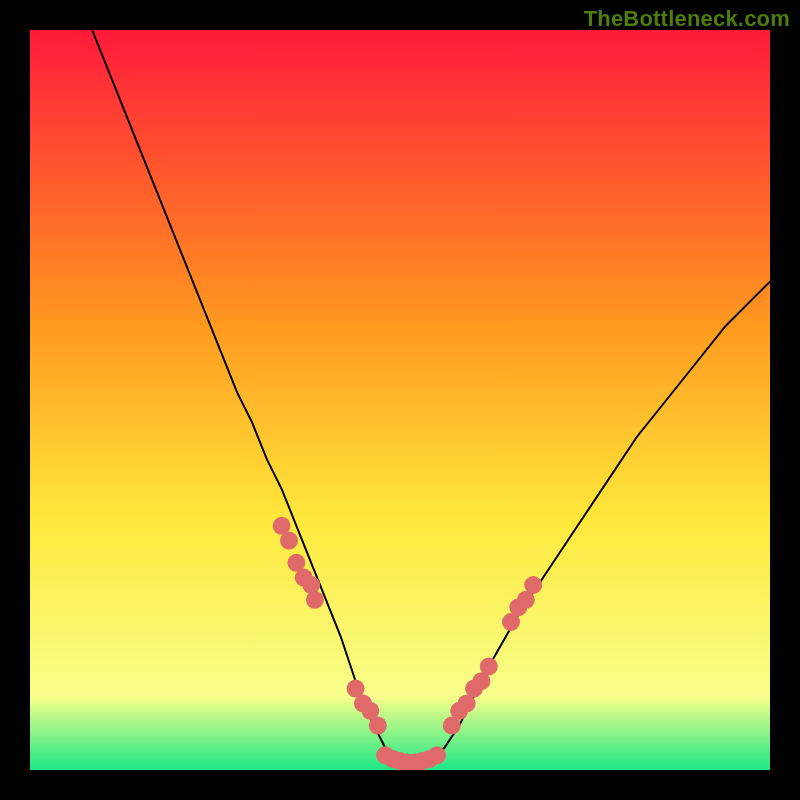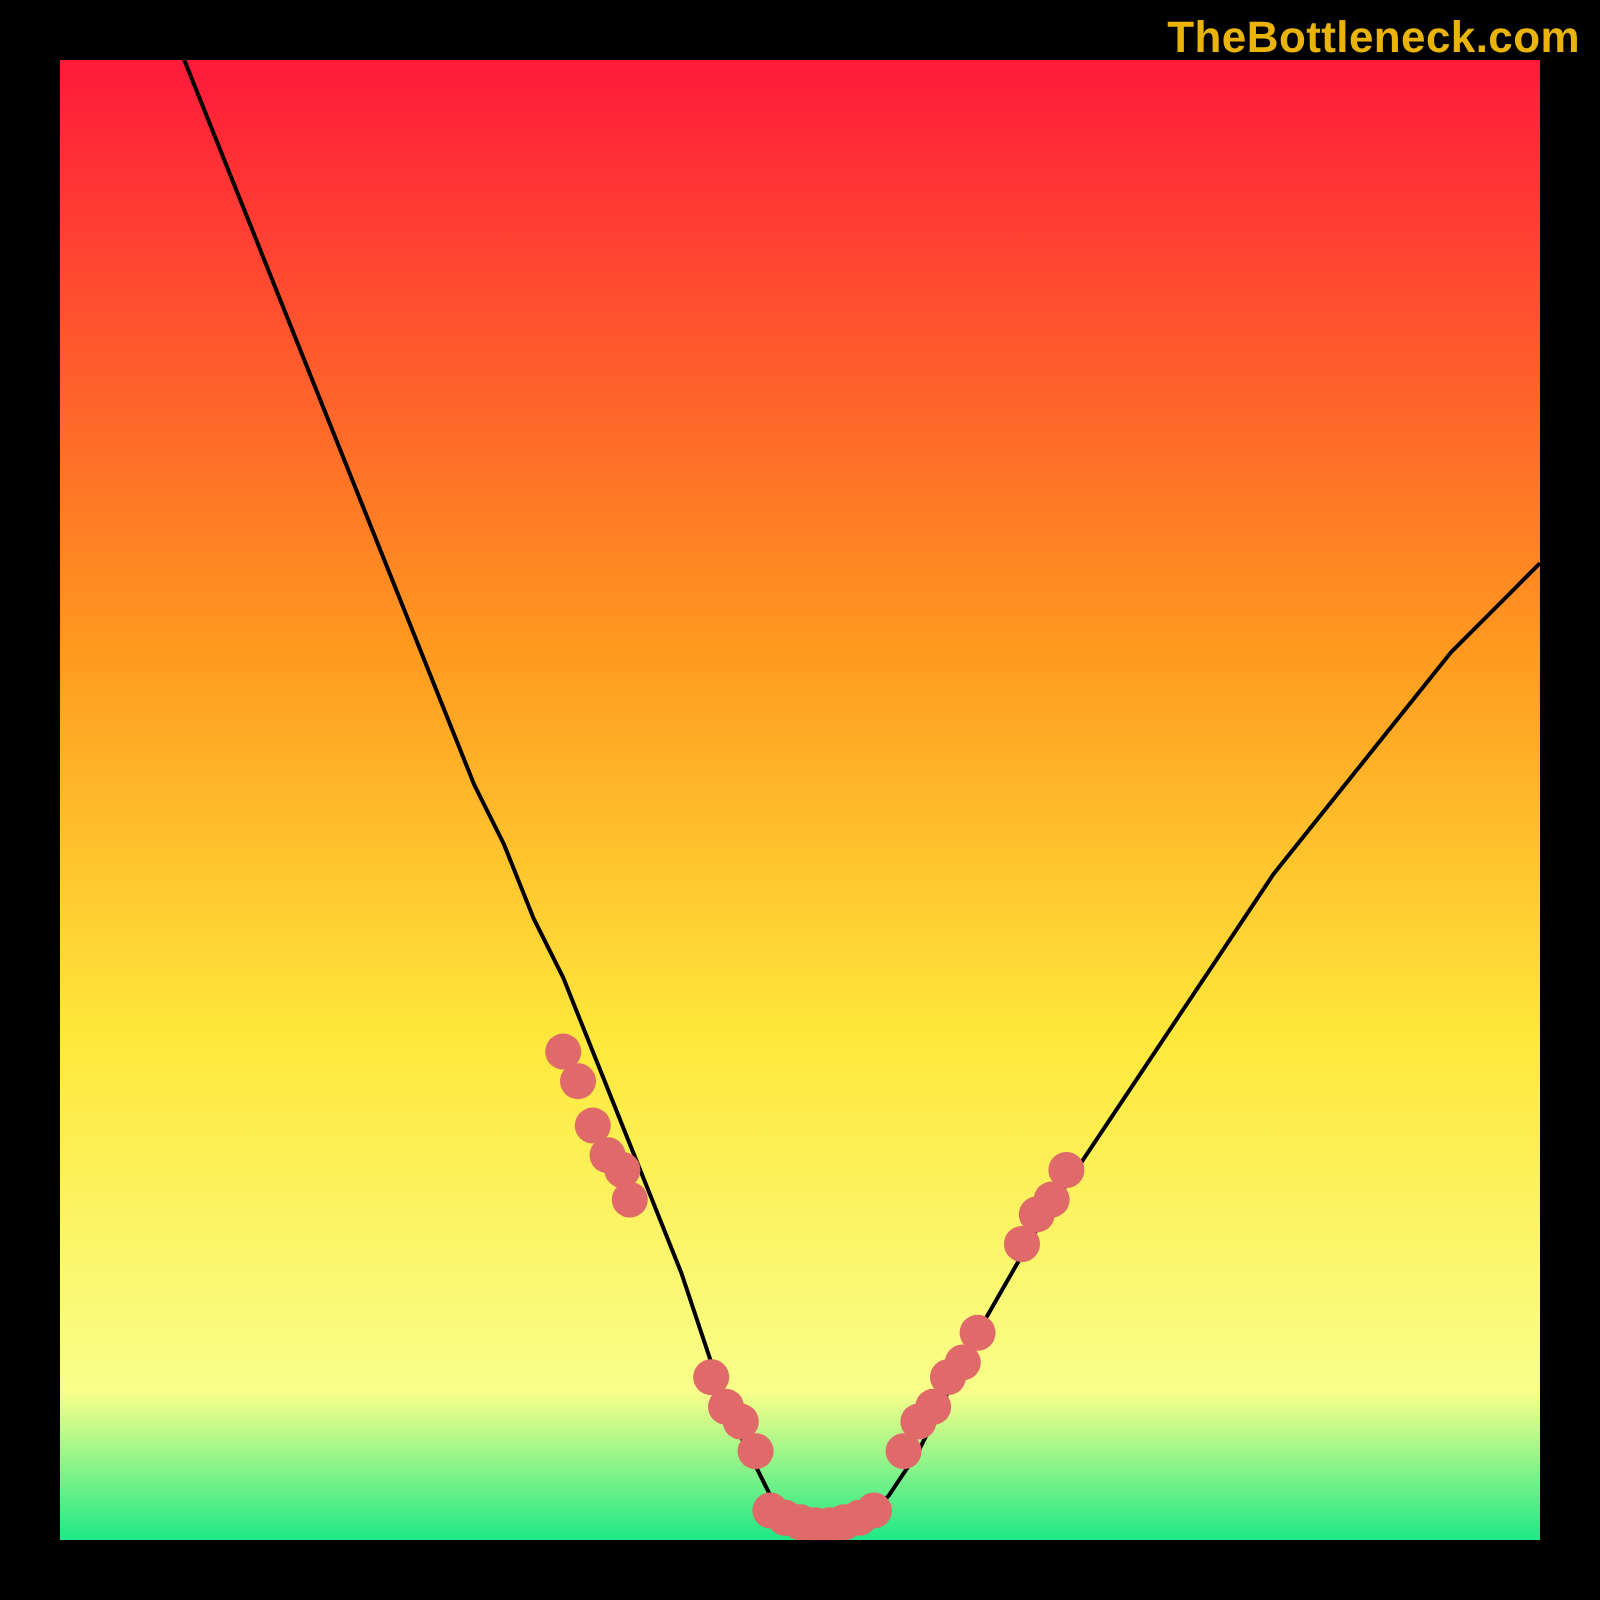--- a/index.html
+++ b/index.html
@@ -25,21 +25,21 @@
     width: 740px;
     height: 740px;
   }
   .watermark {
     position: absolute;
     top: 6px;
     right: 10px;
     font-family: Arial, Helvetica, sans-serif;
     font-size: 22px;
     font-weight: 600;
-    color: #eab308;
+    color: #4d7c0f;
     letter-spacing: 0.2px;
   }
 </style>
 </head>
 <body>
 
 <div class="frame">
   <svg class="plot" viewBox="0 0 740 740" preserveAspectRatio="none">
     <defs>
       <linearGradient id="bg-grad" x1="0" y1="0" x2="0" y2="1">

